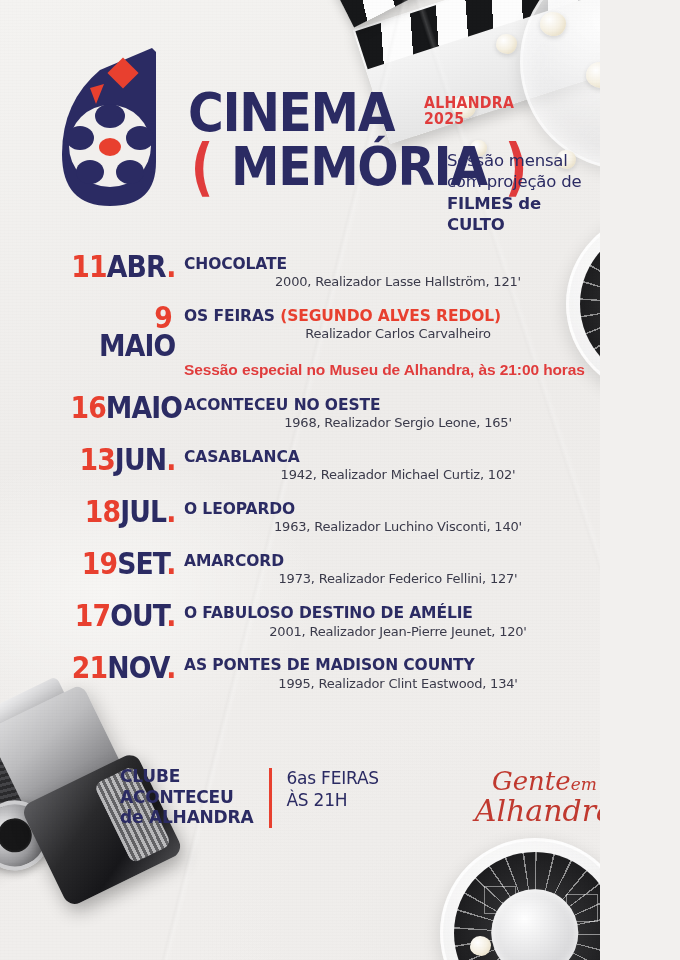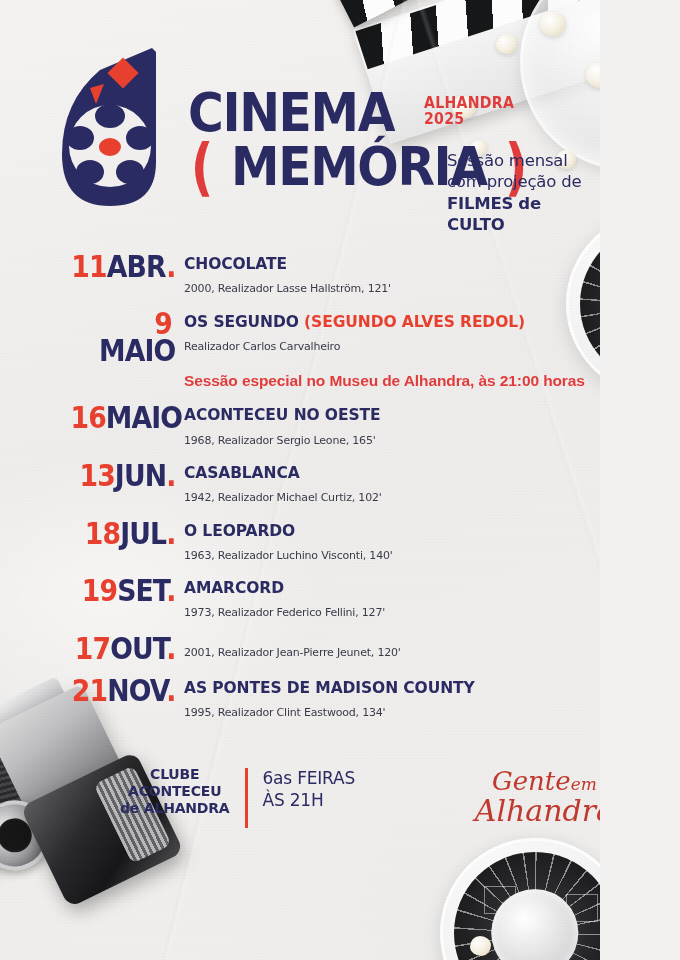--- a/index.html
+++ b/index.html
@@ -316,49 +316,50 @@
     font-family: "DejaVu Sans", sans-serif;
     font-weight: 700;
     font-size: 15.5px;
     letter-spacing: -.1px;
     color: #2b2b63;
     line-height: 1.18;
   }
   .film-title .alt { color: #e8402f; }
   .film-meta {
     font-family: "DejaVu Sans", sans-serif;
-    font-size: 11px;
+    font-size: 13px;
     color: #3a3a4a;
     line-height: 1.3;
-    margin-top: 9px;
+    margin-top: 1px;
     letter-spacing: -.2px;
+    text-align: center;
   }
   .film-note {
     font-family: Liberation Sans, sans-serif;
     font-weight: 700;
     font-size: 15.5px;
     color: #e03c3c;
     line-height: 1.24;
     margin-top: 17px;
     letter-spacing: -.1px;
   }
 
   
   #footer {
     position: absolute;
     left: 120px; top: 766px;
     width: 520px;
     display: flex;
     align-items: flex-start;
   }
   #club-name {
-    text-align: center;
-    font-family: "DejaVu Sans", sans-serif;
-    font-weight: 700;
-    font-size: 14px;
+    text-align: left;
+    font-family: "DejaVu Sans", sans-serif;
+    font-weight: 700;
+    font-size: 17px;
     line-height: 1.22;
     color: #2b2b63;
     letter-spacing: -.2px;
     white-space: nowrap;
   }
   #footer-divider {
     width: 3px;
     height: 60px;
     background: #e8402f;
     margin: 2px 14px 0 16px;
@@ -493,21 +494,21 @@
       <div class="entry">
         <div class="date"><span class="d">11</span><span class="m">ABR</span><span class="dot">.</span></div>
         <div class="info">
           <div class="film-title"><span>CHOCOLATE</span><span class="alt"></span></div>
           <div class="film-meta">2000, Realizador Lasse Hallström, 121'</div>
         </div>
       </div>
       <div class="entry">
         <div class="date stacked"><span class="d">9</span><span class="m">MAIO</span><span class="dot"></span></div>
         <div class="info">
-          <div class="film-title"><span>OS SEGUNDO </span><span class="alt">(SEGUNDO ALVES REDOL)</span></div>
+          <div class="film-title"><span>OS FEIRAS </span><span class="alt">(SEGUNDO ALVES REDOL)</span></div>
           <div class="film-meta">Realizador Carlos Carvalheiro</div>
           <div class="film-note">Sessão especial no Museu de Alhandra, às 21:00 horas</div>
         </div>
       </div>
       <div class="entry">
         <div class="date"><span class="d">16</span><span class="m">MAIO</span><span class="dot"></span></div>
         <div class="info">
           <div class="film-title"><span>ACONTECEU NO OESTE</span><span class="alt"></span></div>
           <div class="film-meta">1968, Realizador Sergio Leone, 165'</div>
         </div>
@@ -529,20 +530,21 @@
       <div class="entry">
         <div class="date"><span class="d">19</span><span class="m">SET</span><span class="dot">.</span></div>
         <div class="info">
           <div class="film-title"><span>AMARCORD</span><span class="alt"></span></div>
           <div class="film-meta">1973, Realizador Federico Fellini, 127'</div>
         </div>
       </div>
       <div class="entry">
         <div class="date"><span class="d">17</span><span class="m">OUT</span><span class="dot">.</span></div>
         <div class="info">
+          <div class="film-title"><span>O FABULOSO DESTINO DE AMÉLIE</span><span class="alt"></span></div>
           <div class="film-meta">2001, Realizador Jean-Pierre Jeunet, 120'</div>
         </div>
       </div>
       <div class="entry">
         <div class="date"><span class="d">21</span><span class="m">NOV</span><span class="dot">.</span></div>
         <div class="info">
           <div class="film-title"><span>AS PONTES DE MADISON COUNTY</span><span class="alt"></span></div>
           <div class="film-meta">1995, Realizador Clint Eastwood, 134'</div>
         </div>
       </div>

